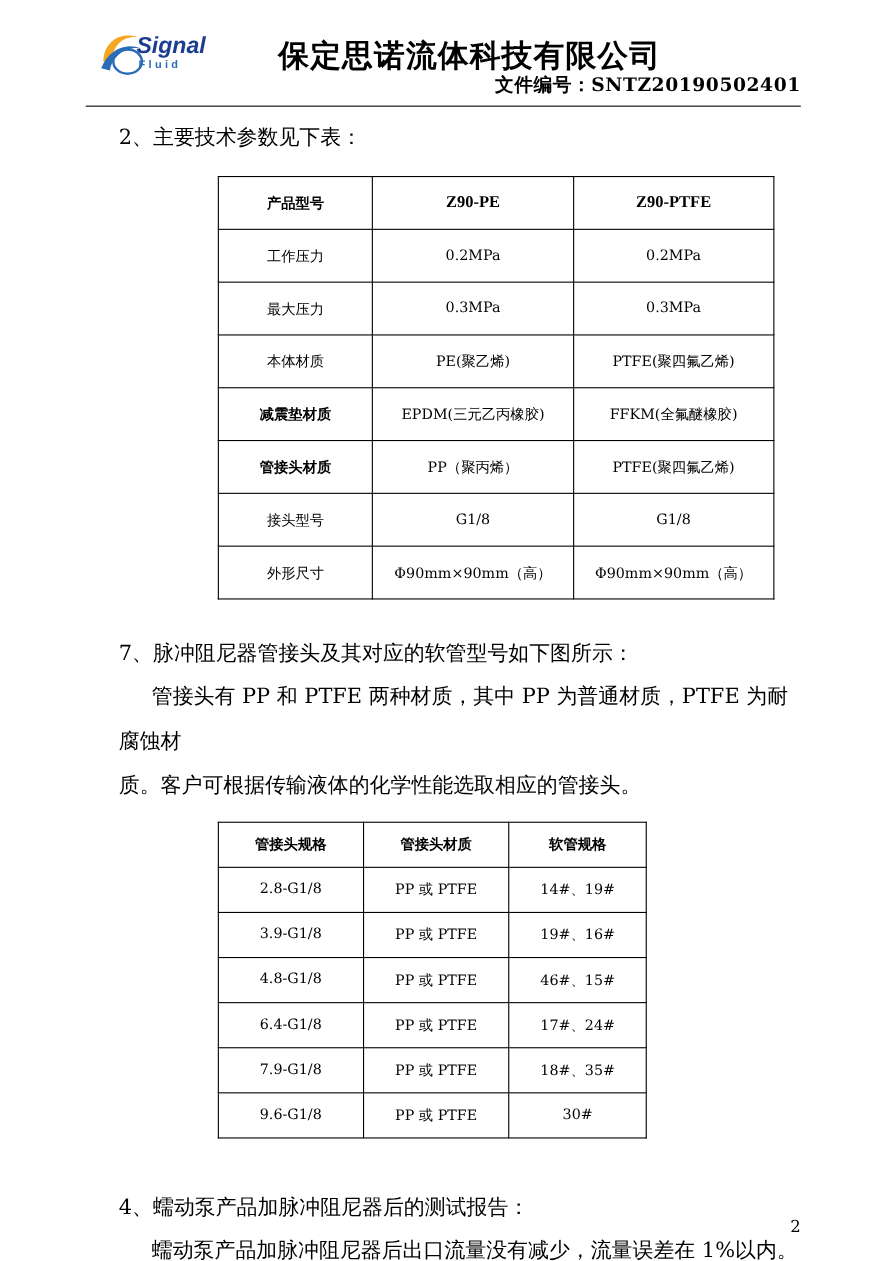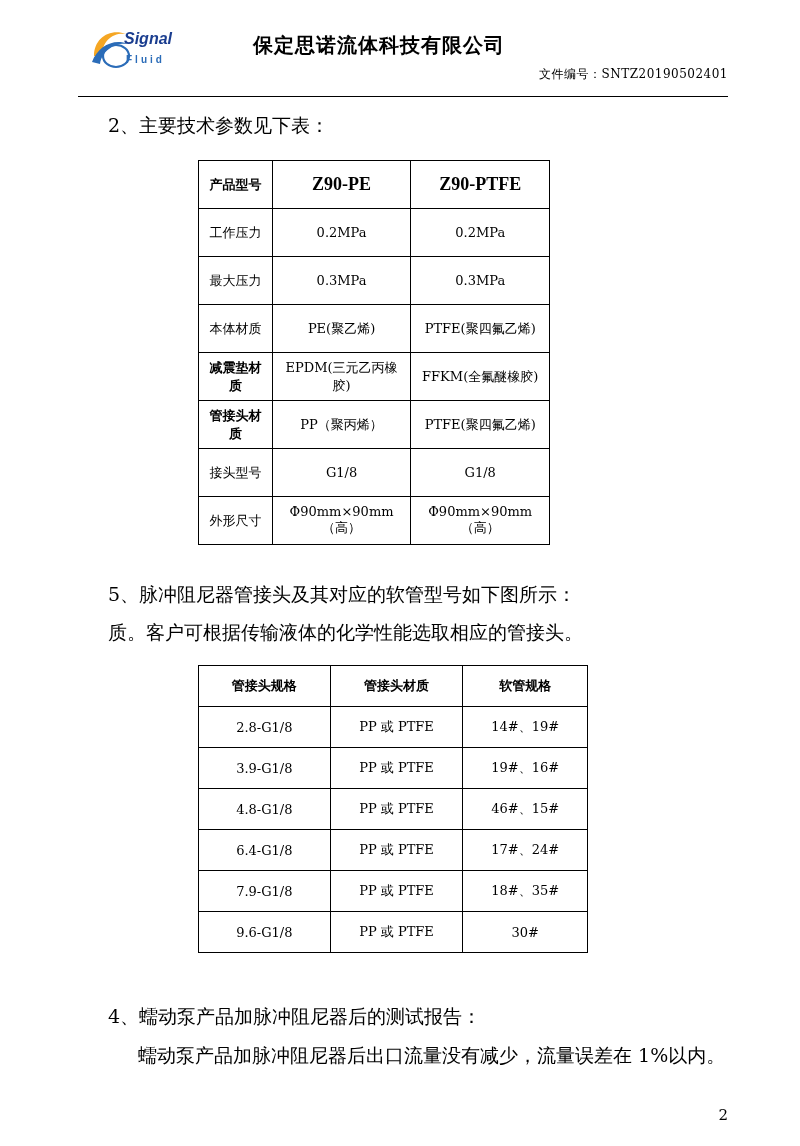--- a/index.html
+++ b/index.html
@@ -42,51 +42,52 @@
     top: 0;
     width: 44px;
     height: 44px;
   }
   .logo-text {
     position: absolute;
     left: 36px;
     top: 4px;
     font-family: "Liberation Sans", sans-serif;
     font-weight: bold;
-    font-size: 16px;
+    font-size: 21px;
     font-style: italic;
     color: #1a3d8f;
     letter-spacing: 0px;
   }
   .logo-sub {
     position: absolute;
     left: 38px;
     top: 28px;
     font-family: "Liberation Sans", sans-serif;
     font-weight: bold;
     font-size: 10px;
     color: #2b6cb8;
     letter-spacing: 3px;
   }
   .company-name {
     position: absolute;
     left: 175px;
     top: 32px;
     font-family: "DejaVu Serif", serif;
-    font-size: 20px;
+    font-size: 28px;
     font-weight: bold;
     letter-spacing: 1px;
   }
   .doc-no {
     position: absolute;
     right: 0px;
     top: 66px;
     font-family: "DejaVu Serif", serif;
-    font-size: 12px;
+    font-size: 17px;
     letter-spacing: 0.5px;
+    font-weight: bold;
   }
   .header-rule {
     position: absolute;
     left: 78px;
     right: 72px;
     top: 96px;
     border-top: 1.6px solid #000;
   }
 
   
@@ -107,35 +108,35 @@
     line-height: 2.15;
   }
 
   
   table {
     border-collapse: collapse;
     font-family: "DejaVu Serif", serif;
   }
   .tbl1 {
     margin: 16px 0 0 120px;
-    width: 352px;
+    width: 506px;
   }
   .tbl1 td {
     border: 1px solid #000;
     height: 43px;
     text-align: center;
     vertical-align: middle;
     font-size: 13px;
     padding: 2px 4px;
   }
   .tbl1 td.c1 { width: 118px; }
   .tbl1 td.c2 { width: 156px; }
   .tbl1 td.c3 { width: 156px; }
   .tbl1 .bold { font-weight: bold; }
-  .tbl1 .hdr { font-weight: bold; font-size: 18px; font-family: "Liberation Serif", serif; }
+  .tbl1 .hdr { font-weight: bold; font-size: 15px; font-family: "Liberation Serif", serif; }
   .small { font-size: 12px; }
 
   .tbl2 {
     margin: 14px 0 0 120px;
     width: 390px;
   }
   .tbl2 td {
     border: 1px solid #000;
     height: 36px;
     text-align: center;
@@ -222,21 +223,22 @@
         <tr>
           <td class="c1">外形尺寸</td>
           <td class="c2 small">Φ90mm×90mm（高）</td>
           <td class="c3 small">Φ90mm×90mm（高）</td>
         </tr>
       </tbody>
     </table>
 
     <div class="gap-md"></div>
 
-    <p class="para indent1">5、脉冲阻尼器管接头及其对应的软管型号如下图所示：</p>
+    <p class="para indent1">7、脉冲阻尼器管接头及其对应的软管型号如下图所示：</p>
+    <p class="para block">管接头有 PP 和 PTFE 两种材质，其中 PP 为普通材质，PTFE 为耐腐蚀材</p>
     <p class="para" style="padding-left:30px;">质。客户可根据传输液体的化学性能选取相应的管接头。</p>
 
     <table class="tbl2">
       <tbody>
         <tr>
           <td class="k1 bold">管接头规格</td>
           <td class="k2 bold">管接头材质</td>
           <td class="k3 bold">软管规格</td>
         </tr>
         <tr>

